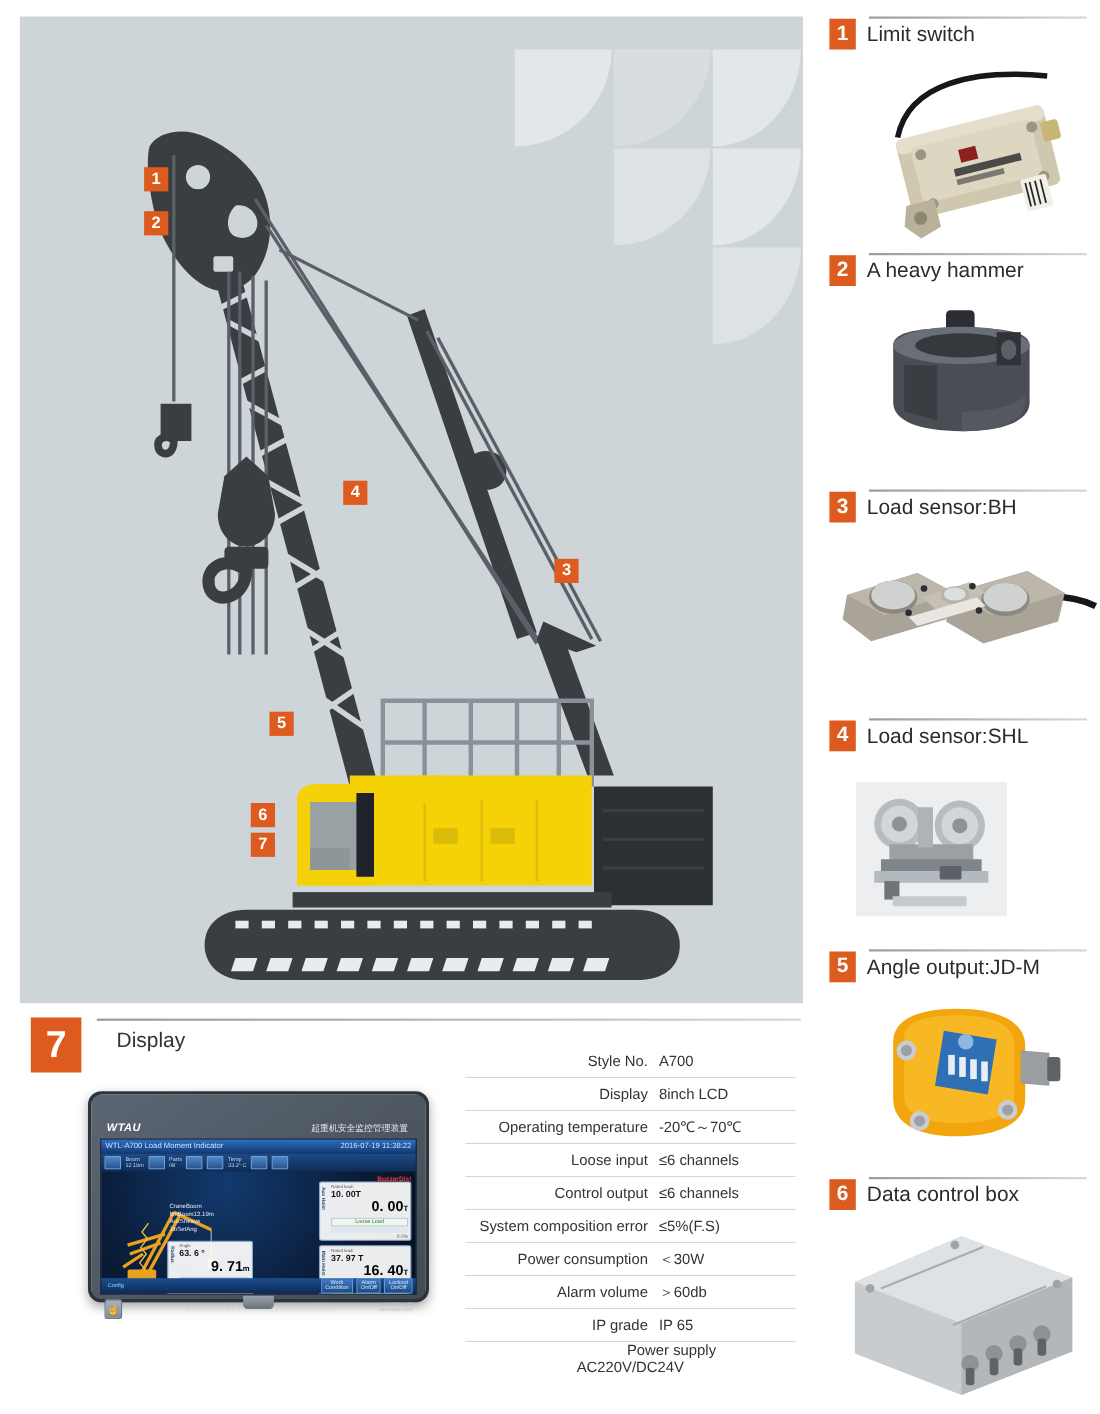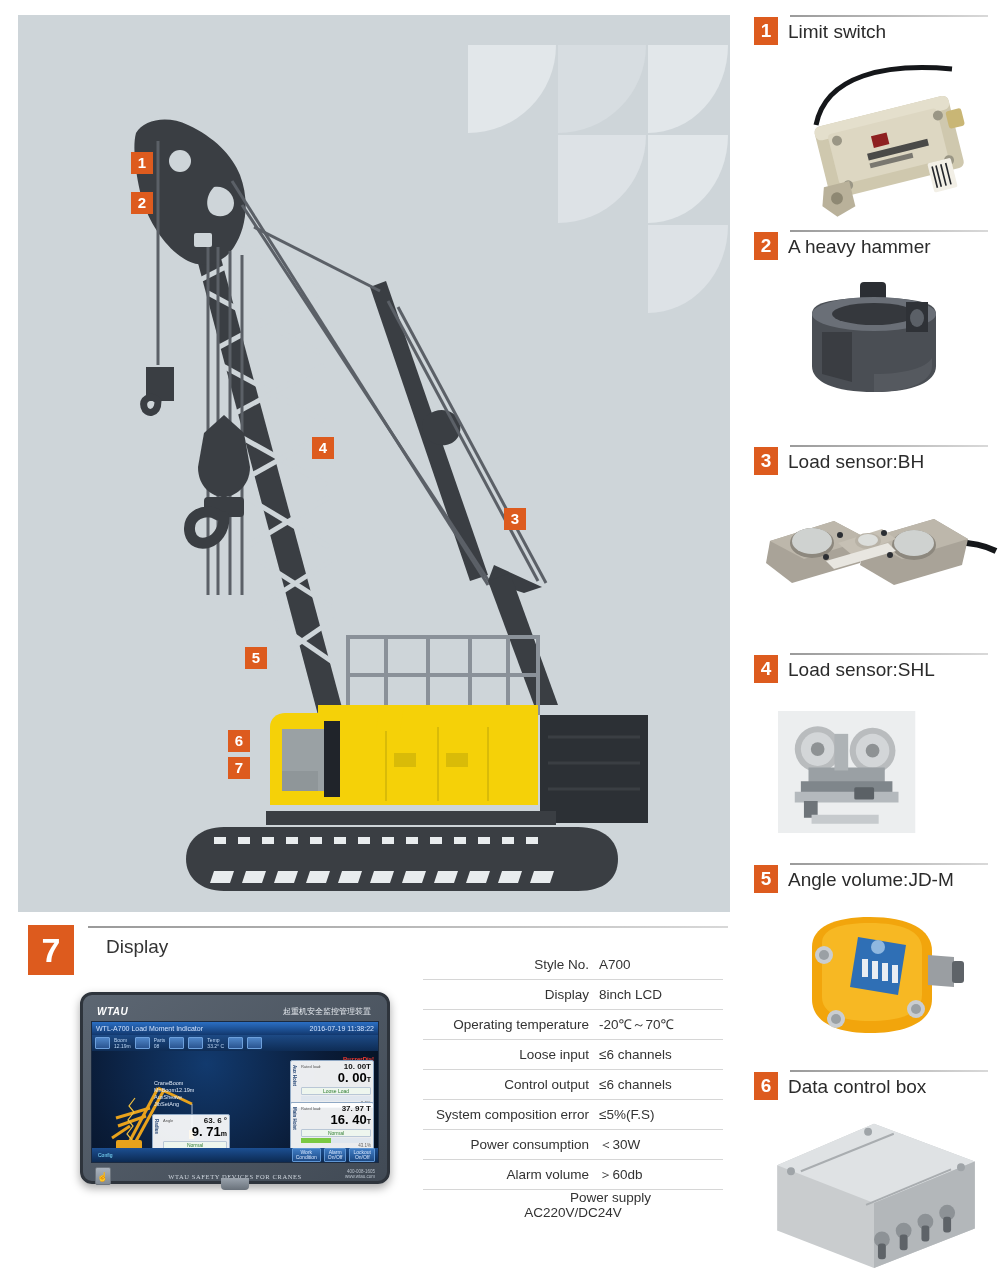--- a/index.html
+++ b/index.html
@@ -69,21 +69,21 @@
 
   
   #lmi-device {
     position: absolute;
     left: 62px; top: 72px;
     width: 310px; height: 192px;
     background: linear-gradient(145deg,#5c6672,#414a55);
     border-radius: 12px;
     border: 3px solid #2e343c;
     box-shadow: 0 4px 10px rgba(0,0,0,.35);
-    padding: 6px 8px;
+    padding: 20px 8px;
   }
   #lmi-brandbar {
     height: 20px; position: relative;
     display: flex; align-items: center;
   }
   #lmi-logo {
     color: #ffffff; font-size: 10px; font-weight: bold;
     font-style: italic; letter-spacing: .5px;
     margin-left: 6px;
   }
@@ -138,22 +138,23 @@
     border: 1px solid #8fa8c4;
     border-radius: 2px;
     padding: 1px 2px;
   }
   .gauge .side {
     position: absolute; left: 1px; top: 4px;
     writing-mode: vertical-rl;
     font-size: 4.5px; color: #2b4a78; font-weight: bold;
   }
   .gauge .rated {
-    display:flex; justify-content: space-between; align-items: center;
+    display:flex; justify-content: space-between; align-items: flex-start;
     margin-left: 8px;
+    flex-direction: column;
   }
   .gauge .rated-lbl { font-size: 4px; color:#555; }
   .gauge .rated-val { font-size: 8px; font-weight: bold; color:#111; }
   .gauge .main-val {
     margin-left: 8px; text-align: right;
     font-size: 13px; font-weight: bold; color:#000; line-height: 13px;
   }
   .gauge .main-val small { font-size: 7px; }
   .gauge .status {
     margin-left: 8px; margin-top: 1px;
@@ -162,21 +163,21 @@
     color: #2f7d32; background:#eef6ee;
   }
   .gauge .bar {
     margin-left: 8px; margin-top: 1px;
     height: 5px; background: #dfe6ee; position: relative;
   }
   .gauge .bar i { position:absolute; left:0; top:0; bottom:0; background:#7ac943; }
   .gauge .pct { font-size: 4.5px; color:#666; text-align:right; margin-left:8px; }
 
   #gauge-aux   { right: 4px; top: 38px; }
-  #gauge-main  { right: 4px; top: 80px; }
+  #gauge-main  { right: 4px; top: 96px; }
   #gauge-radius{ left: 60px; top: 92px; width: 78px; }
 
   #lmi-btnbar {
     position: absolute; left: 0; right: 0; bottom: 0;
     height: 14px;
     background: linear-gradient(to bottom,#1c4f92,#0c2a52);
     display:flex; align-items:center; gap:3px; padding: 0 3px;
   }
   .lmi-btn {
     flex: 0 0 auto;
@@ -593,20 +594,24 @@
       <div class="spec-label">System composition error</div>
       <div class="spec-value">≤5%(F.S)</div>
     </div>
     <div class="spec-row">
       <div class="spec-label">Power consumption</div>
       <div class="spec-value">＜30W</div>
     </div>
     <div class="spec-row">
       <div class="spec-label">Alarm volume</div>
       <div class="spec-value">＞60db</div>
+    </div>
+    <div class="spec-row">
+      <div class="spec-label">IP grade</div>
+      <div class="spec-value">IP 65</div>
     </div>
     <div class="spec-row" style="border-bottom:none;flex-direction:column;">
       <div class="spec-label">Power supply</div>
       <div class="spec-value">AC220V/DC24V</div>
     </div>
   </div>
 </div>
 
 <div id="sidebar">
 
@@ -707,21 +712,21 @@
         <path d="M44 136 L132 136 L132 148 L44 148 Z" fill="#c6cacd"></path>
         <rect x="100" y="100" width="26" height="16" rx="2" fill="#5b6166"></rect>
         <path d="M74 30 L92 30 L92 78 L74 78 Z" fill="#aeb3b6"></path>
       </g>
     </svg>
   </div>
 
   <div class="side-item" style="position:absolute;top:848px;left:0;right:0;height:205px;">
     <div class="side-rule"></div>
     <div class="side-badge">5</div>
-    <div class="side-label">Angle volume:JD-M</div>
+    <div class="side-label">Angle output:JD-M</div>
     <svg class="side-photo" viewBox="0 0 236 155" height="155">
       <g transform="translate(10,0)">
         <path d="M46 44 C46 24 68 14 104 14 C142 14 166 26 166 48
                  L166 96 C166 118 142 130 104 130 C68 130 46 118 46 96 Z" fill="#f2a50c"></path>
         <path d="M56 40 C56 26 74 20 104 20 C136 20 156 28 156 46
                  L156 92 C156 110 136 118 104 118 C74 118 56 110 56 94 Z" fill="#f7b823"></path>
         <path d="M92 34 L140 42 L132 92 L84 84 Z" fill="#2f6fb5"></path>
         <g fill="#e8edf3">
           <rect x="96" y="56" width="6" height="18"></rect>
             <rect x="106" y="58" width="6" height="18"></rect>

